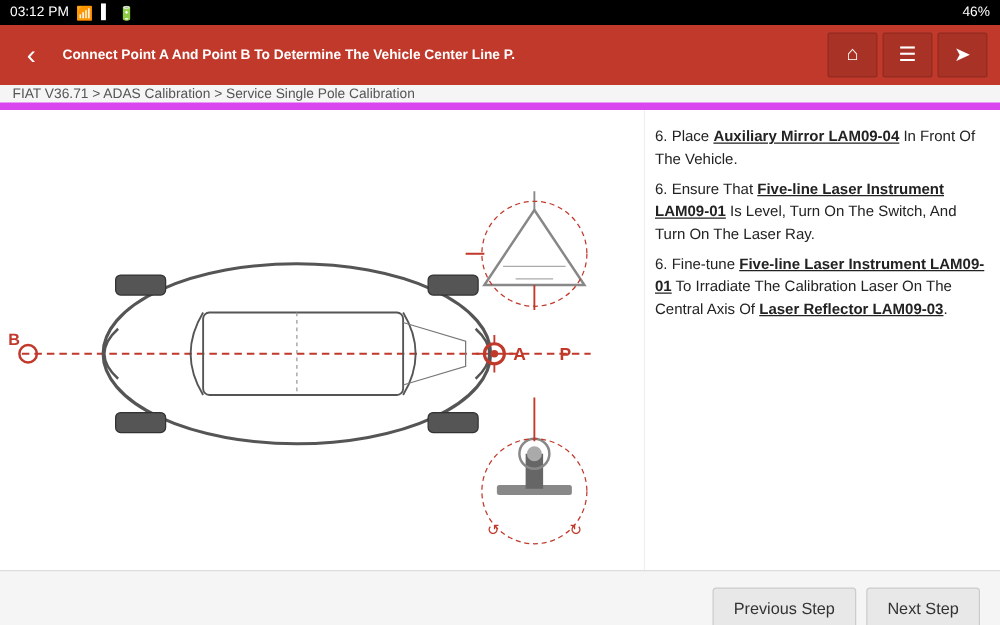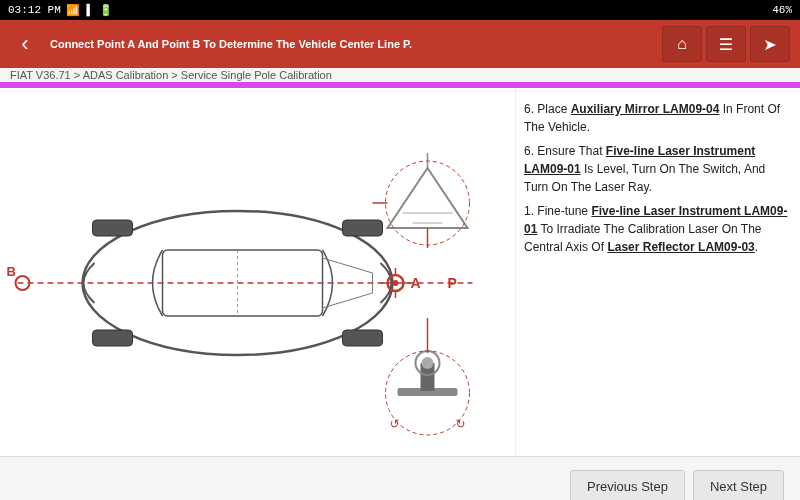--- a/index.html
+++ b/index.html
@@ -8,21 +8,20 @@
     
     #status-bar {
       background: #000;
       color: #fff;
       height: 20px;
       display: flex;
       align-items: center;
       justify-content: space-between;
       padding: 0 8px;
       font-size: 11px;
-      font-family: Liberation Mono, monospace;
     }
     #status-bar .left { display: flex; align-items: center; gap: 6px; }
     #status-bar .right { display: flex; align-items: center; gap: 4px; margin-left: 46px; }
 
     
     #header {
       background: #c0392b;
       height: 48px;
       display: flex;
       align-items: center;
@@ -236,21 +235,21 @@
   </div>
 
   <div id="instructions">
     <p>
       <span>6. Place </span><u>Auxiliary Mirror LAM09-04</u><span> In Front Of The Vehicle.</span>
     </p>
     <p>
       <span>6. Ensure That </span><u>Five-line Laser Instrument LAM09-01</u><span> Is Level, Turn On The Switch, And Turn On The Laser Ray.</span>
     </p>
     <p>
-      <span>1. Fine-tune </span><u>Five-line Laser Instrument LAM09-01</u><span> To Irradiate The Calibration Laser On The Central Axis Of </span><u>Laser Reflector LAM09-03</u><span>.</span>
+      <span>6. Fine-tune </span><u>Five-line Laser Instrument LAM09-01</u><span> To Irradiate The Calibration Laser On The Central Axis Of </span><u>Laser Reflector LAM09-03</u><span>.</span>
     </p>
   </div>
 
 </div>
 
 <div id="footer">
   <button class="step-btn">Previous Step</button>
   <button class="step-btn">Next Step</button>
 </div>
 

